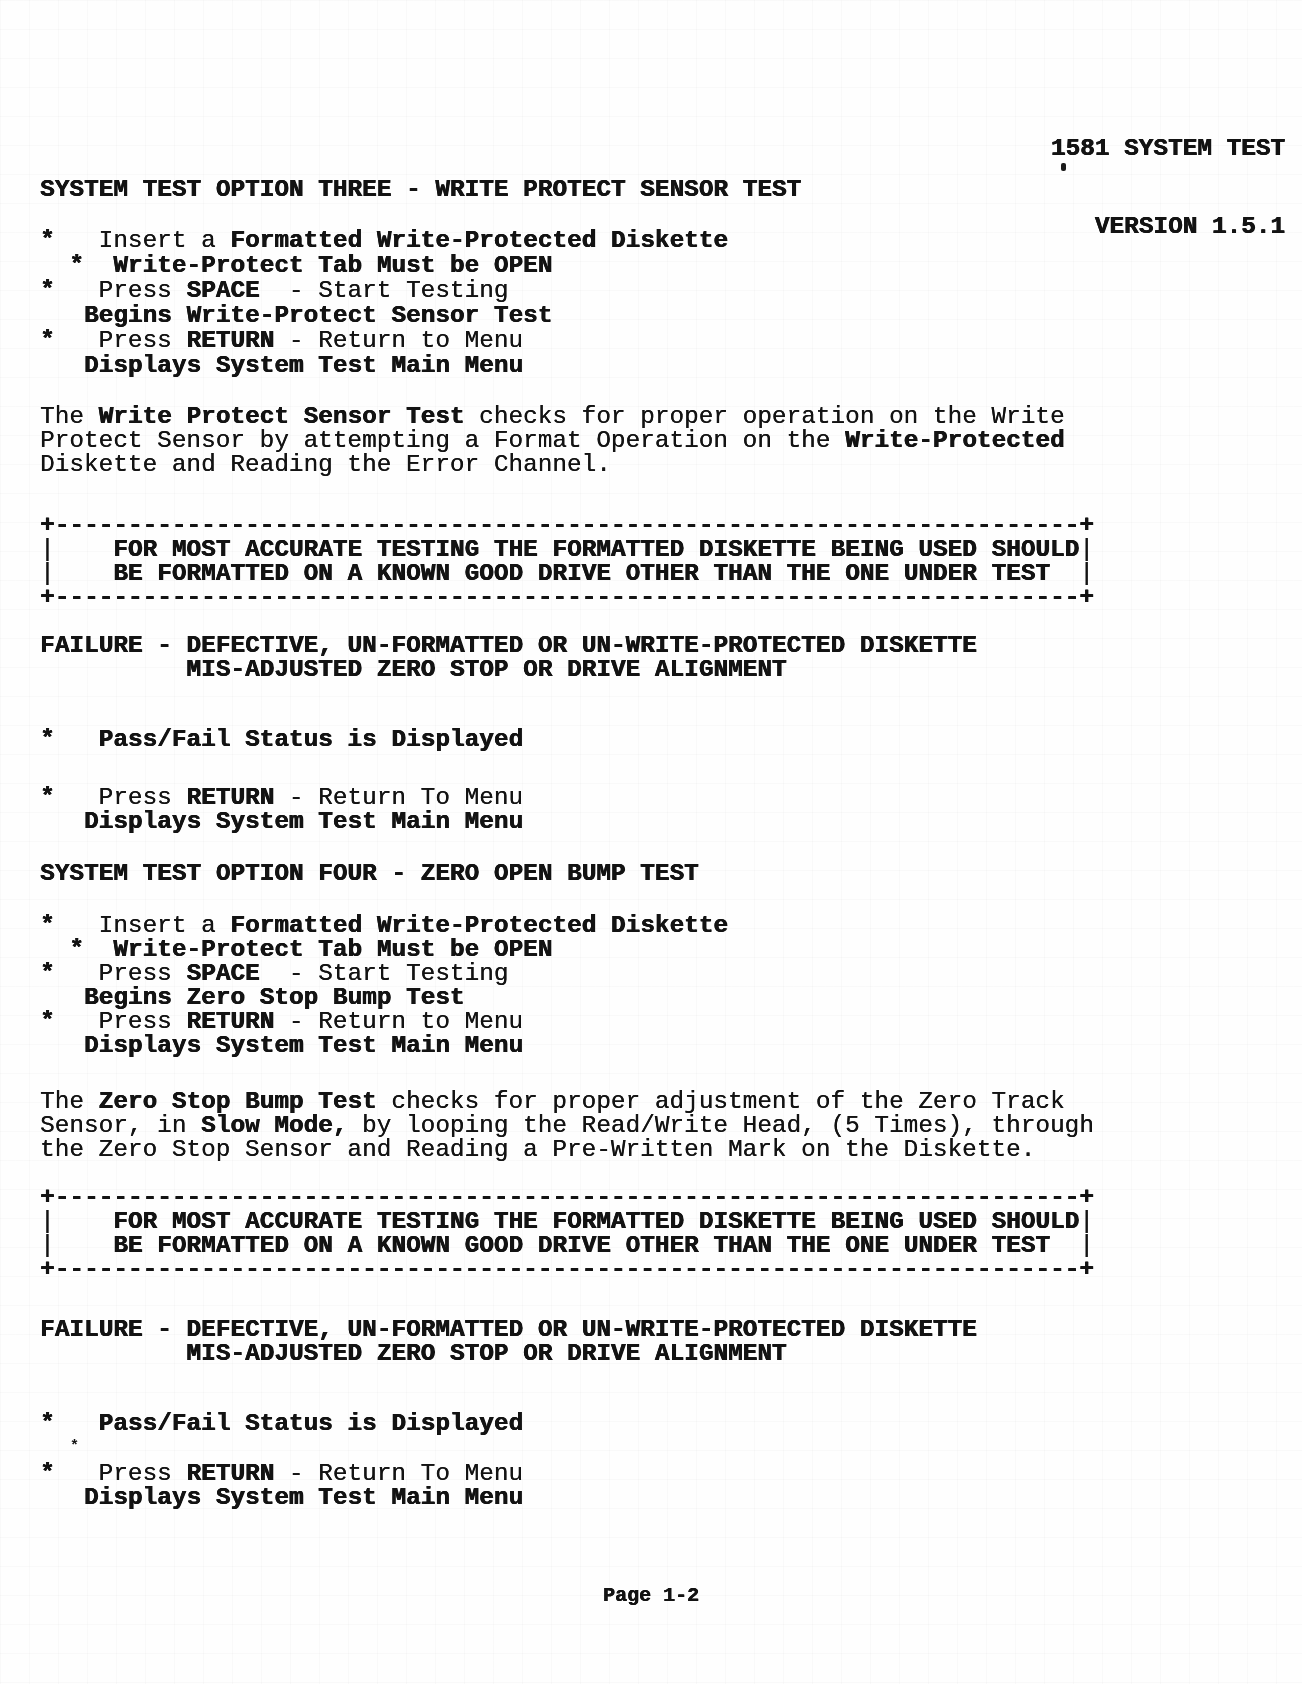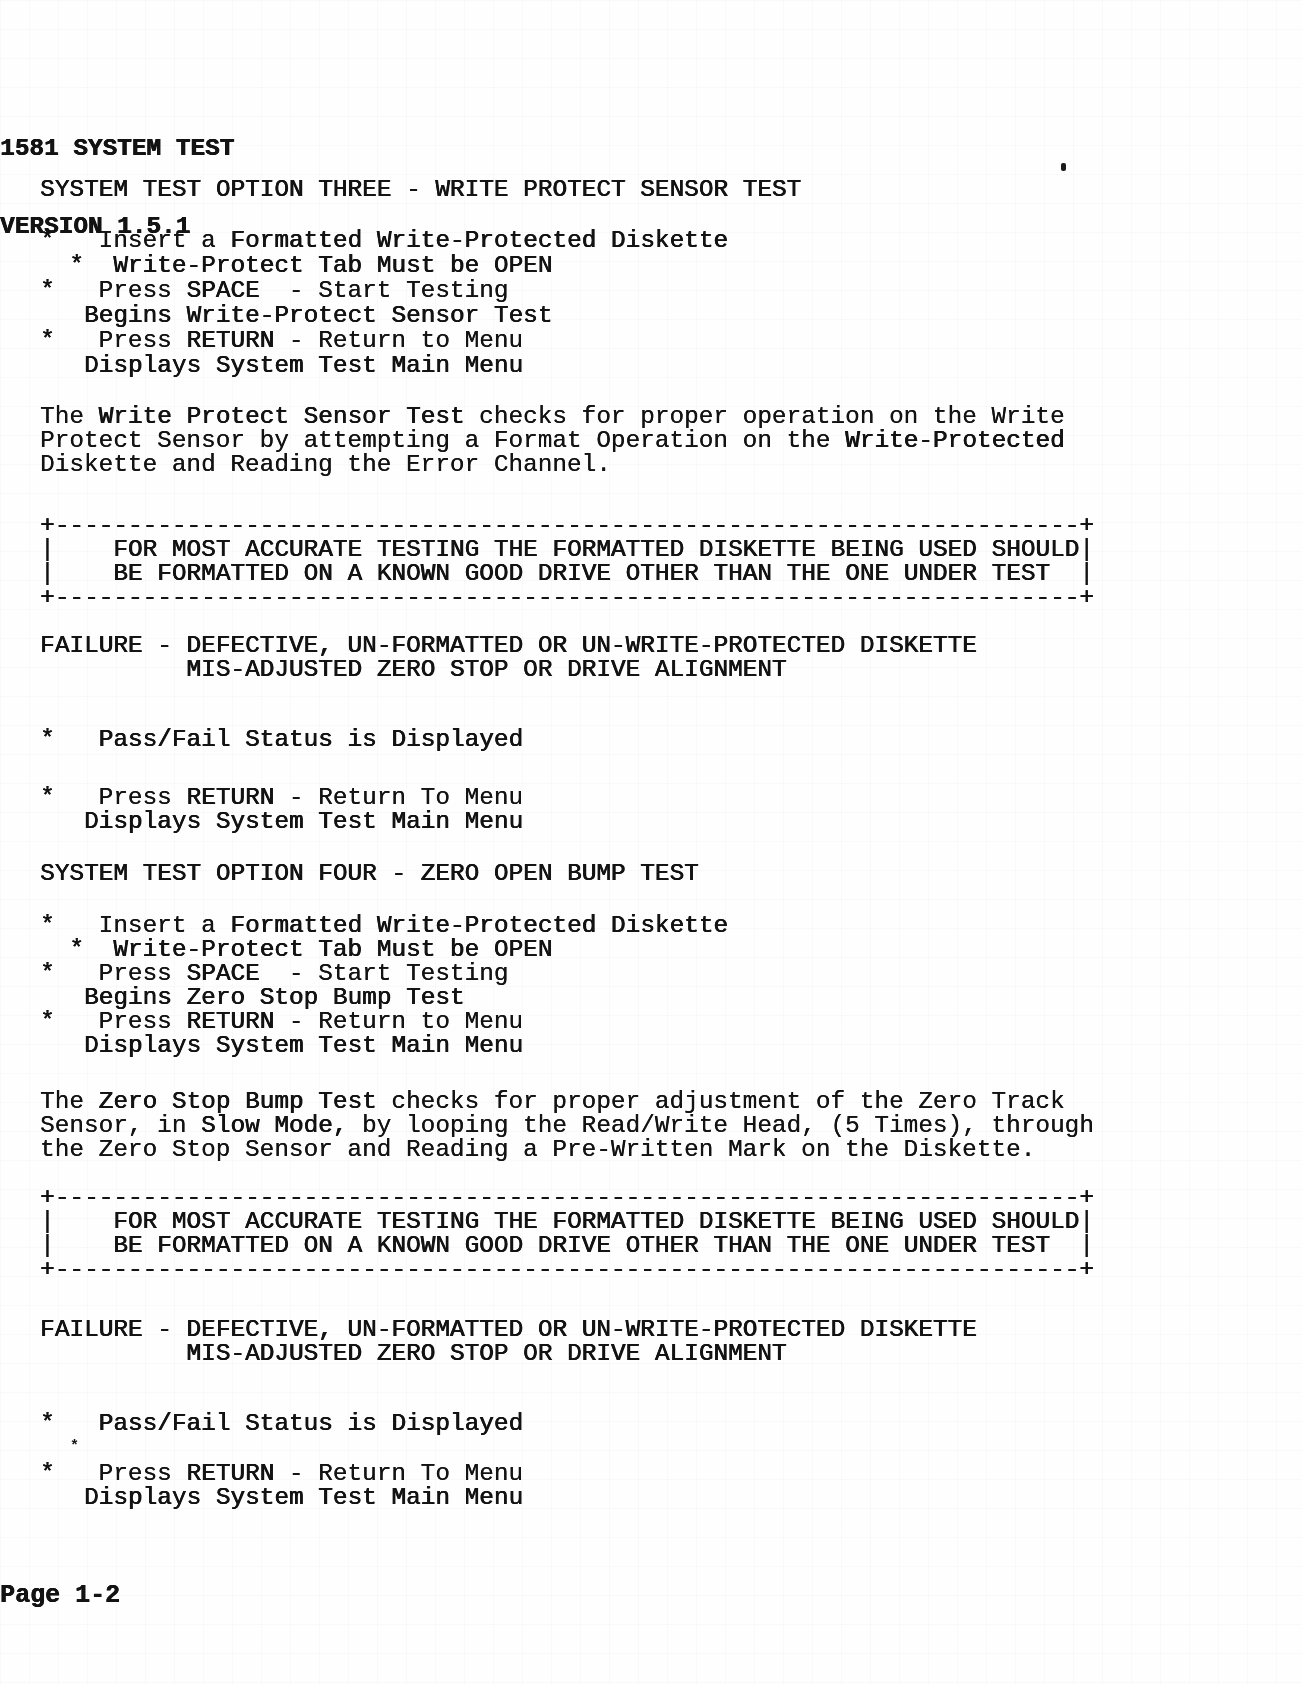--- a/index.html
+++ b/index.html
@@ -20,38 +20,39 @@
       repeating-linear-gradient(to bottom, rgba(0,0,0,0.02) 0 1px, transparent 1px 29px);
     pointer-events: none;
   }
   .block {
     position: absolute;
     left: 40px;
     white-space: pre;
     font-size: 24.4px;
     line-height: 24px;
   }
-  .b { font-weight: 400; text-shadow: 0.6px 0 0 currentColor, 0 0.4px 0 currentColor; margin-top: 32px; }
+  .b { font-weight: 700; text-shadow: 0.6px 0 0 currentColor, 0 0.4px 0 currentColor; margin-top: 32px; }
   .r { font-weight: 400; text-shadow: 0.2px 0 0 currentColor; }
   .title-block {
     position: absolute;
     left: 0; right: 17px;
     top: 84px;
-    text-align: left;
+    text-align: right;
     font-size: 24.4px;
     line-height: 26px;
     font-weight: 700;
     white-space: pre;
     text-shadow: 0.6px 0 0 currentColor, 0 0.4px 0 currentColor;
   }
   .pageno {
     position: absolute;
     left: 0; right: 0;
     top: 1584px;
-    font-size: 25px;
+    text-align: center;
+    font-size: 20px;
     line-height: 24px;
     font-weight: 700;
     white-space: pre;
     text-shadow: 0.6px 0 0 currentColor, 0 0.4px 0 currentColor;
   }
   .speck {
     position: absolute;
     left: 1061px; top: 163px;
     width: 5px; height: 8px;
     background: #1a1a1a;

